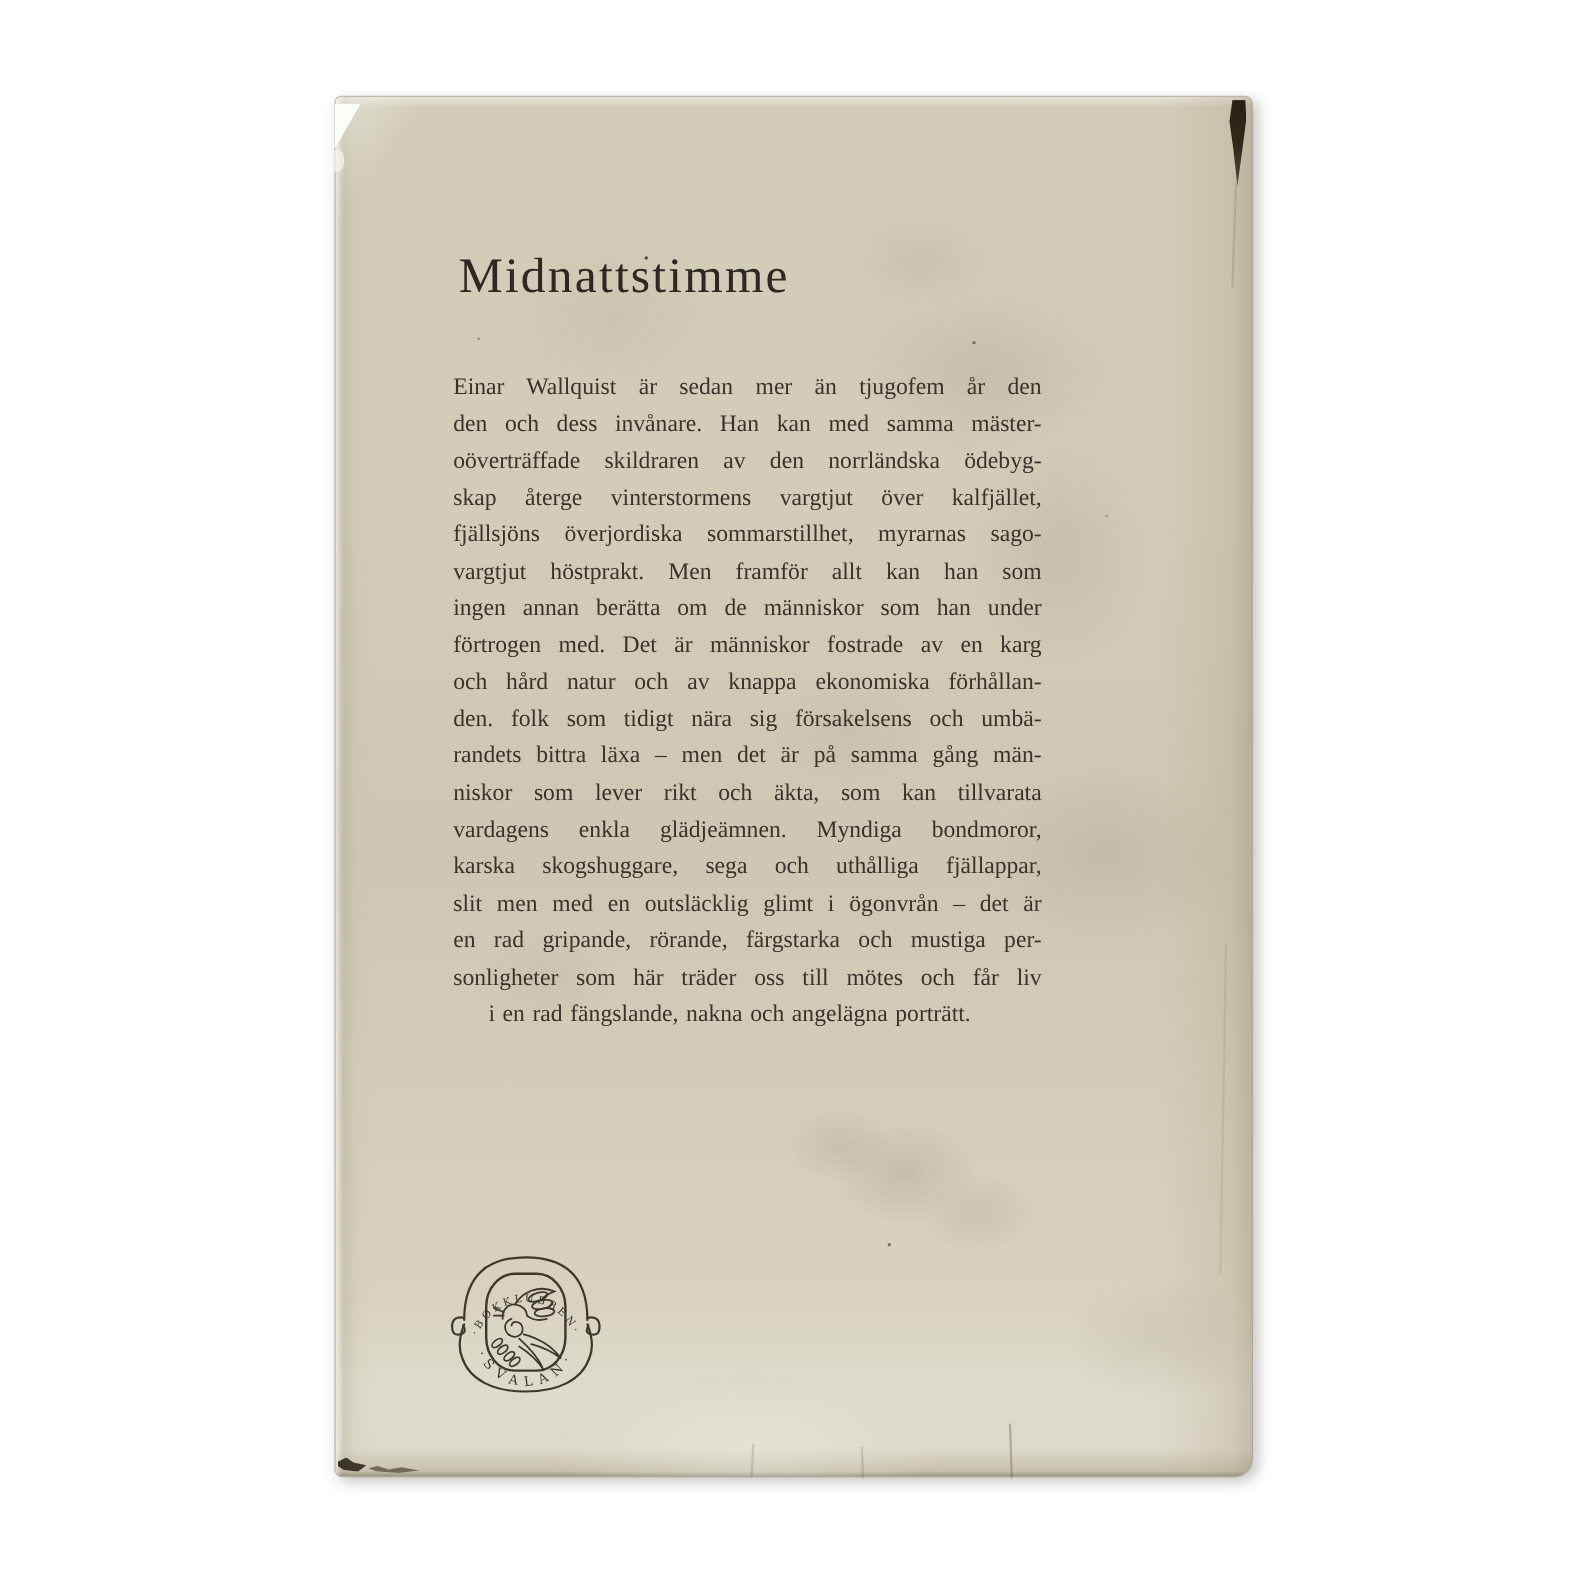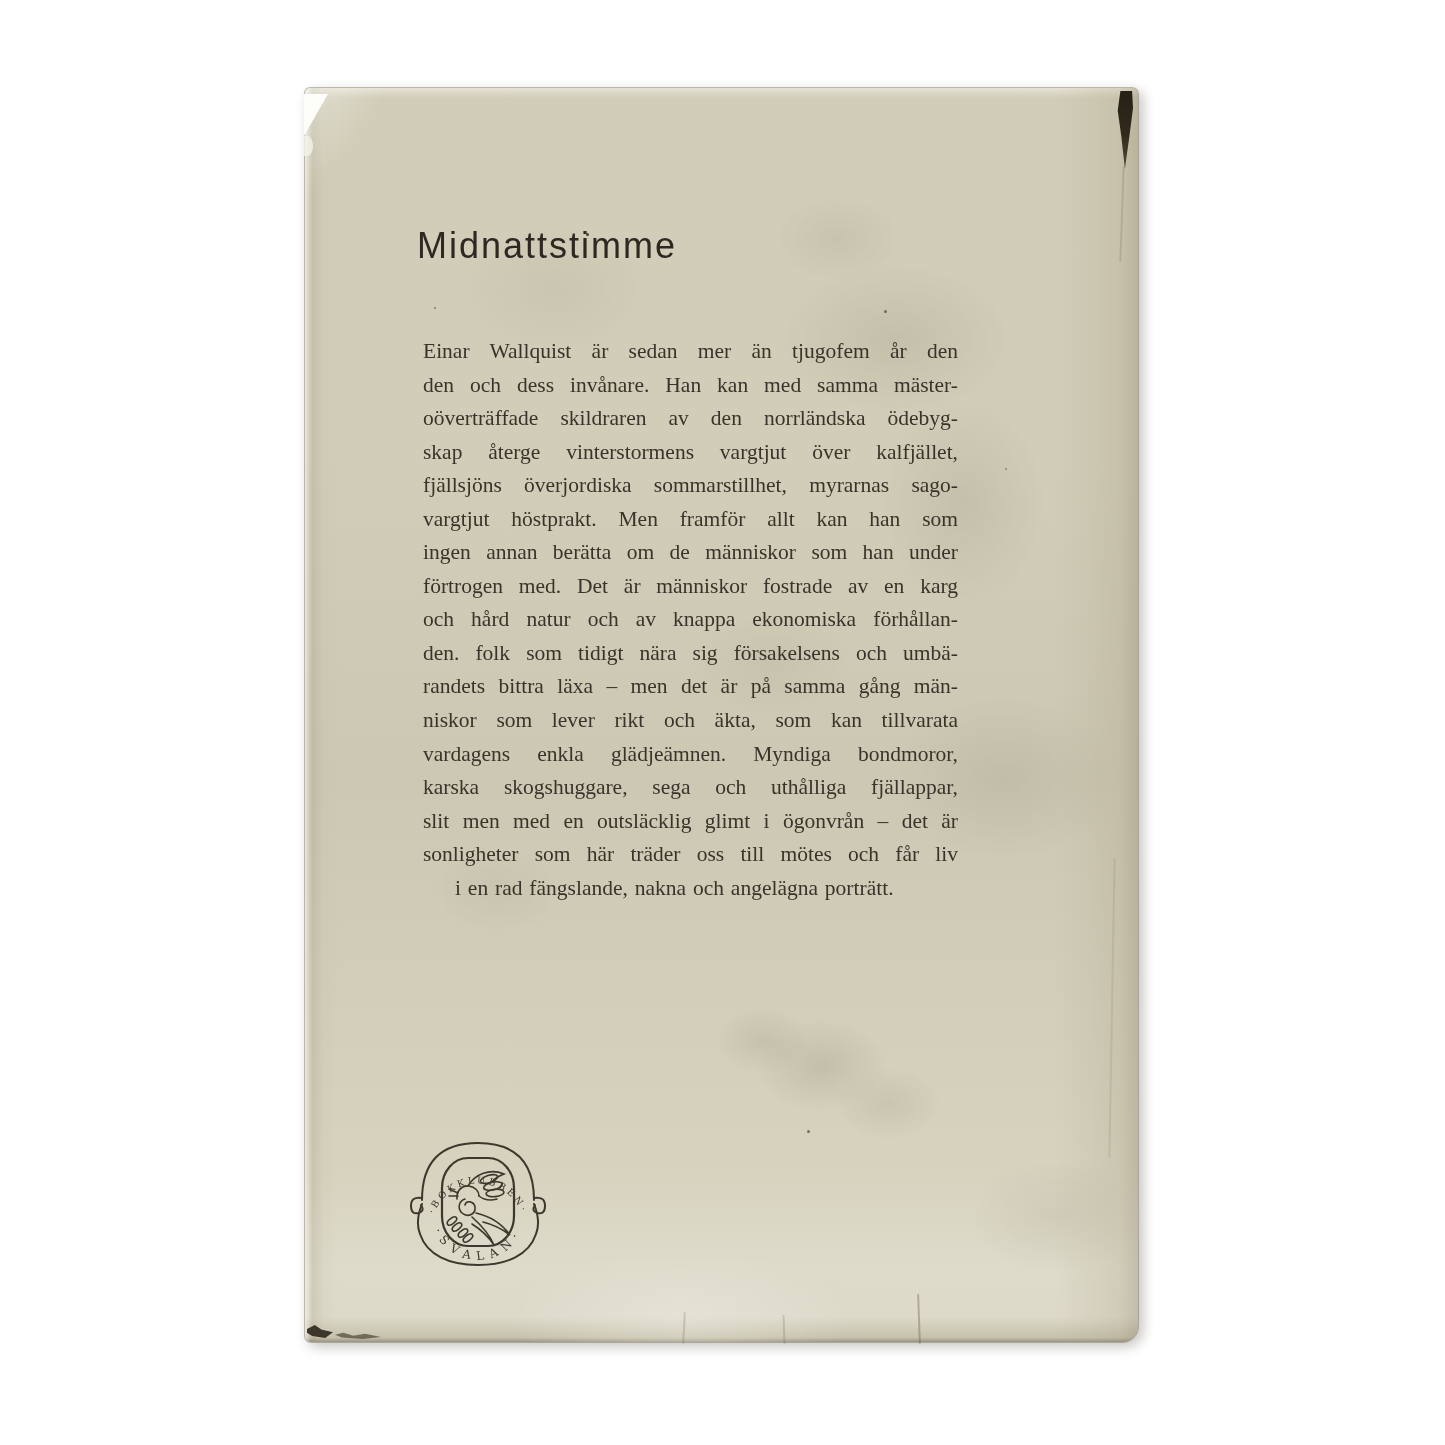--- a/index.html
+++ b/index.html
@@ -41,25 +41,25 @@
     radial-gradient(ellipse 70px 50px at 55% 76%, rgba(110,102,82,.13), transparent 65%),
     radial-gradient(ellipse 80px 55px at 70% 81%, rgba(110,102,82,.11), transparent 65%),
     radial-gradient(ellipse 90px 60px at 23% 64%, rgba(118,110,90,.07), transparent 70%),
     radial-gradient(ellipse 120px 80px at 90% 90%, rgba(118,110,90,.10), transparent 70%),
     radial-gradient(ellipse 240px 90px at 45% 98%, rgba(238,236,226,.45), transparent 75%);
   }
 
   
   .title{
     position:absolute;left:112px;top:140px;margin:0;
-    font-family:Liberation Sans, sans-serif;font-weight:normal;
-    font-size:36px;letter-spacing:2px;color:#2d2922;line-height:1;
+    font-family:Liberation Serif, serif;font-weight:normal;
+    font-size:45px;letter-spacing:2px;color:#2d2922;line-height:1;
   }
   .blurb{
-    position:absolute;left:118px;top:247px;width:535px;
+    position:absolute;left:107px;top:247px;width:535px;
     font-size:21.5px;line-height:33.55px;color:#39342b;
     word-spacing:1.5px;
   }
   .blurb .line{text-align:justify;text-align-last:justify;}
   .blurb .line.last{text-align-last:left;margin-left:32px;}
 
   
   .logo{position:absolute;left:100px;top:1048px;width:146px;height:136px;}
   .logo path,.logo rect,.logo ellipse{fill:none;stroke:#3c382d;stroke-linecap:round;}
   .logo .outline{stroke-width:2;}
@@ -112,20 +112,21 @@
       <div class="line">vargtjut höstprakt. Men framför allt kan han som</div>
       <div class="line">ingen annan berätta om de människor som han under</div>
       <div class="line">förtrogen med. Det är människor fostrade av en karg</div>
       <div class="line">och hård natur och av knappa ekonomiska förhållan-</div>
       <div class="line">den. folk som tidigt nära sig försakelsens och umbä-</div>
       <div class="line">randets bittra läxa – men det är på samma gång män-</div>
       <div class="line">niskor som lever rikt och äkta, som kan tillvarata</div>
       <div class="line">vardagens enkla glädjeämnen. Myndiga bondmoror,</div>
       <div class="line">karska skogshuggare, sega och uthålliga fjällappar,</div>
       <div class="line">slit men med en outsläcklig glimt i ögonvrån – det är</div>
+      <div class="line">en rad gripande, rörande, färgstarka och mustiga per-</div>
       <div class="line">sonligheter som här träder oss till mötes och får liv</div>
       <div class="line last">i en rad fängslande, nakna och angelägna porträtt.</div>
     </div>
 
     <svg class="logo" viewBox="0 0 146 136">
       <defs>
         <path id="arcTop" d="M 29 78 A 47 47 0 0 1 117 78"></path>
         <path id="arcBottom" d="M 27 62 A 48 48 0 1 0 119 62"></path>
       </defs>
 

